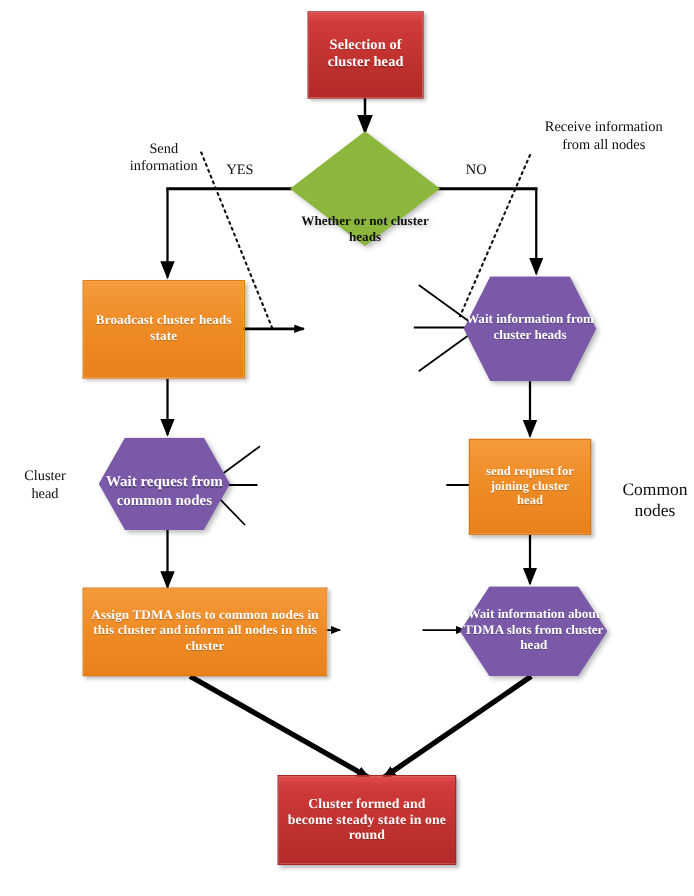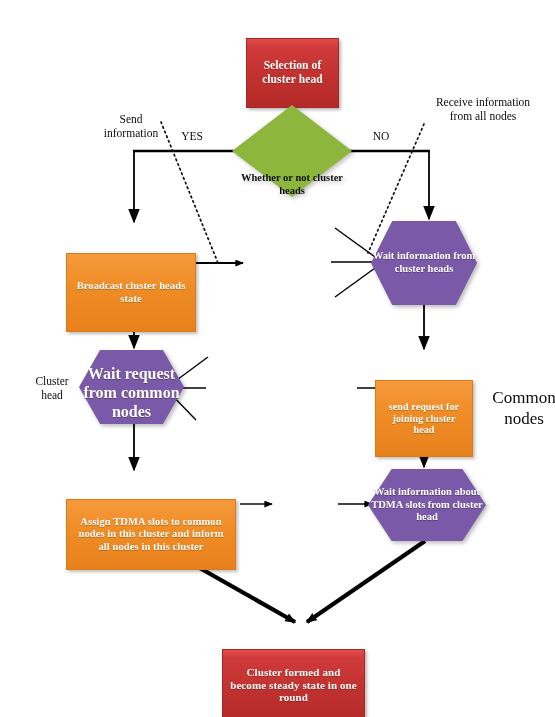--- a/index.html
+++ b/index.html
@@ -3,21 +3,21 @@
 <meta charset="utf-8">
 <style>
   html,body{margin:0;padding:0;background:#ffffff;}
   body{width:555px;height:717px;position:relative;overflow:hidden;
        font-family:"Liberation Serif","DejaVu Serif",serif;}
   #canvas{position:absolute;inset:0;width:555px;height:717px;}
   svg.wires{position:absolute;left:0;top:0;width:555px;height:717px;}
 
   .node{position:absolute;box-sizing:border-box;display:flex;align-items:center;
         justify-content:center;text-align:center;color:#ffffff;line-height:1.18;
-        font-weight:700;letter-spacing:.1px;text-shadow:0 1px 0 rgba(0,0,0,.25);margin-top:29px;}
+        font-weight:700;letter-spacing:.1px;text-shadow:0 1px 0 rgba(0,0,0,.25);}
   .node span{display:block;padding:0 5px;}
 
   .box-red{background:linear-gradient(180deg,#e04b4b 0%,#d03a3a 12%,#c0322f 55%,#b42a28 100%);
            border:1px solid #a62724;box-shadow:2px 2px 3px rgba(0,0,0,.28);}
   .box-orange{background:linear-gradient(180deg,#f59a3c 0%,#ef8c26 45%,#e8811c 100%);
               border:1px solid #dd7a18;box-shadow:2px 2px 3px rgba(0,0,0,.25);}
 
   .hexwrap{position:absolute;filter:drop-shadow(2px 2px 2px rgba(0,0,0,.28));}
   .hexwrap .hexbg{position:absolute;inset:0;background:#7a5aa8;
        -webkit-clip-path:polygon(20% 0,80% 0,100% 50%,80% 100%,20% 100%,0 50%);
@@ -151,52 +151,52 @@
   </div>
 
   <div class="lbl" style="left:85px;top:99px;width:92px;font-size:11.5px;">
     <span>Send
 information</span>
   </div>
   <div class="lbl" style="left:413px;top:82px;width:140px;font-size:11.5px;">
     <span>Receive information
 from all nodes</span>
   </div>
-  <div class="lbl" style="left:22px;top:361px;width:60px;font-size:11.5px;">
+  <div class="lbl" style="left:6px;top:361px;width:60px;font-size:11.5px;">
     <span>Cluster
 head</span>
   </div>
-  <div class="lbl" style="left:492px;top:368px;width:64px;font-size:17px;text-align:center;">
+  <div class="lbl" style="left:492px;top:368px;width:64px;font-size:14px;text-align:center;">
     <span>Common
 nodes</span>
   </div>
 
   <div class="node box-orange" style="left:66px;top:224px;width:130px;height:79px;font-size:10.5px;">
     <span>Broadcast cluster heads state</span>
   </div>
 
   <div class="hexwrap" style="left:371px;top:221px;width:106px;height:84px;">
     <div class="hexbg"></div>
     <div class="hextxt" style="font-size:10.5px;">
       <span>Wait information from cluster heads</span>
     </div>
   </div>
 
   <div class="hexwrap" style="left:79px;top:350px;width:105px;height:74px;">
     <div class="hexbg"></div>
-    <div class="hextxt" style="font-size:16px;margin-top:11px;">
+    <div class="hextxt" style="font-size:12px;margin-top:11px;">
       <span>Wait request from common nodes</span>
     </div>
   </div>
 
   <div class="node box-orange" style="left:375px;top:351px;width:98px;height:77px;font-size:10px;">
     <span>send request for joining cluster head</span>
   </div>
 
-  <div class="node box-orange" style="left:66px;top:470px;width:170px;height:71px;font-size:10.5px;">
+  <div class="node box-orange" style="left:66px;top:470px;width:196px;height:71px;font-size:10.5px;">
     <span>Assign TDMA slots to common nodes in this cluster and inform all nodes in this cluster</span>
   </div>
 
   <div class="hexwrap" style="left:368px;top:469px;width:118px;height:72px;">
     <div class="hexbg"></div>
     <div class="hextxt" style="font-size:10.5px;">
       <span>Wait information about TDMA slots from cluster head</span>
     </div>
   </div>
 

